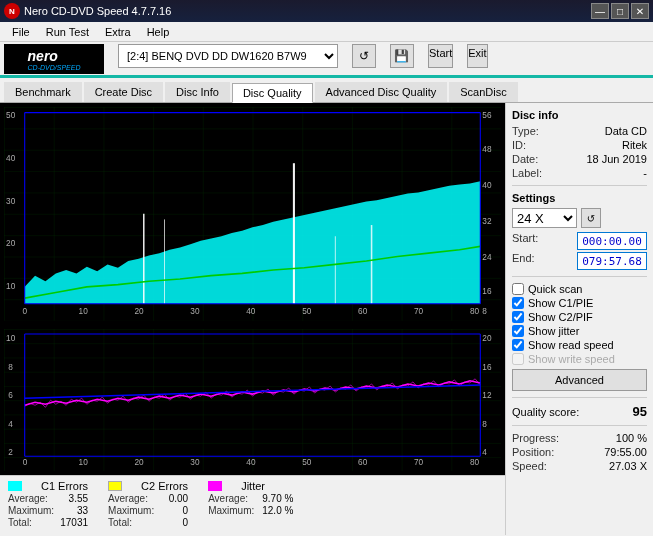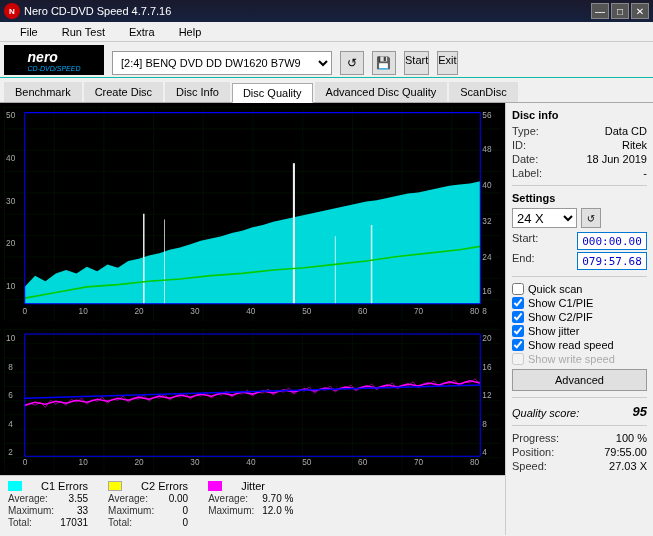--- a/index.html
+++ b/index.html
@@ -7,24 +7,24 @@
 
     
     .titlebar { background: linear-gradient(to bottom, #1a1a2e, #16213e); color: white; height: 22px; display: flex; align-items: center; justify-content: space-between; padding: 0 4px; }
     .titlebar-left { display: flex; align-items: center; gap: 4px; font-size: 11px; }
     .titlebar-logo { width: 16px; height: 16px; background: #c00; border-radius: 50%; display: flex; align-items: center; justify-content: center; font-size: 8px; color: white; font-weight: bold; }
     .titlebar-buttons { display: flex; gap: 2px; }
     .titlebar-btn { width: 18px; height: 16px; background: #555; border: 1px solid #888; color: white; font-size: 10px; display: flex; align-items: center; justify-content: center; cursor: pointer; }
 
     
     .menubar { background: #f0f0f0; height: 20px; display: flex; align-items: center; padding: 0 4px; border-bottom: 1px solid #ccc; }
-    .menubar-item { padding: 1px 8px; font-size: 11px; cursor: pointer; height: 100%; display: flex; align-items: center; margin-left: 8px; }
-
-    
-    .toolbar { background: #f0f0f0; height: 36px; display: flex; align-items: flex-end; padding: 2px 4px; gap: 8px; border-bottom: 1px solid #14b8a6; }
+    .menubar-item { padding: 1px 8px; font-size: 11px; cursor: pointer; height: 100%; display: flex; align-items: center; }
+
+    
+    .toolbar { background: #f0f0f0; height: 36px; display: flex; align-items: flex-start; padding: 2px 4px; gap: 14px; border-bottom: 3px solid #14b8a6; }
     .nero-logo { width: 100px; height: 30px; background: black; display: flex; align-items: center; justify-content: center; }
     .nero-logo-text { color: white; font-size: 14px; font-weight: bold; font-style: italic; }
     .nero-logo-sub { color: #00aaff; font-size: 7px; font-style: italic; }
     .drive-selector { height: 24px; border: 1px solid #999; background: white; padding: 0 4px; font-size: 11px; width: 220px; }
     .toolbar-btn { height: 24px; padding: 2px 0; background: #e0e0e0; border: 1px solid #999; cursor: pointer; font-size: 11px; }
     .toolbar-icon-btn { width: 24px; height: 24px; background: #e0e0e0; border: 1px solid #999; cursor: pointer; display: flex; align-items: center; justify-content: center; font-size: 12px; }
 
     
     .tabs { background: #f0f0f0; display: flex; border-bottom: 1px solid #aaa; padding: 0 4px; padding-top: 4px; }
     .tab { padding: 3px 10px; font-size: 11px; cursor: pointer; border: 1px solid transparent; border-bottom: none; background: #e0e0e0; margin-right: 2px; }
@@ -44,21 +44,21 @@
     .panel-row { display: flex; justify-content: space-between; margin-bottom: 2px; }
     .panel-label { color: #333; }
     .panel-value { color: #000; }
     .panel-divider { border-top: 1px solid #ccc; margin: 6px 0; }
     .settings-row { display: flex; align-items: center; gap: 4px; margin-bottom: 4px; }
     .settings-select { width: 65px; height: 20px; border: 1px solid #999; background: white; font-size: 13px; }
     .time-input { width: 70px; height: 18px; border: 1px solid #0078d4; background: white; font-size: 11px; text-align: center; color: #0000cc; font-family: monospace; }
     .checkbox-row { display: flex; align-items: center; gap: 4px; margin-bottom: 2px; font-size: 11px; }
     .checkbox-row input { width: 12px; height: 12px; }
     .advanced-btn { width: 100%; height: 22px; background: #e0e0e0; border: 1px solid #999; cursor: pointer; font-size: 11px; text-align: center; margin-top: 4px; display: flex; align-items: center; justify-content: center; }
-    .quality-score-row { display: flex; justify-content: space-between; align-items: flex-end; margin-top: 4px; font-style: italic; }
+    .quality-score-row { display: flex; justify-content: space-between; align-items: center; margin-top: 4px; }
     .quality-score-value { font-weight: bold; font-size: 13px; }
     .progress-label { color: #333; }
     .progress-value { color: #000; }
 
     
     .legend-area { background: #f0f0f0; border-top: 1px solid #ccc; padding: 4px 8px; display: flex; gap: 20px; font-size: 10px; }
     .legend-group { display: flex; flex-direction: column; gap: 1px; }
     .legend-title { display: flex; align-items: center; gap: 19px; font-size: 11px; }
     .legend-color-box { width: 14px; height: 10px; }
     .legend-stat { display: flex; justify-content: space-between; gap: 8px; }

